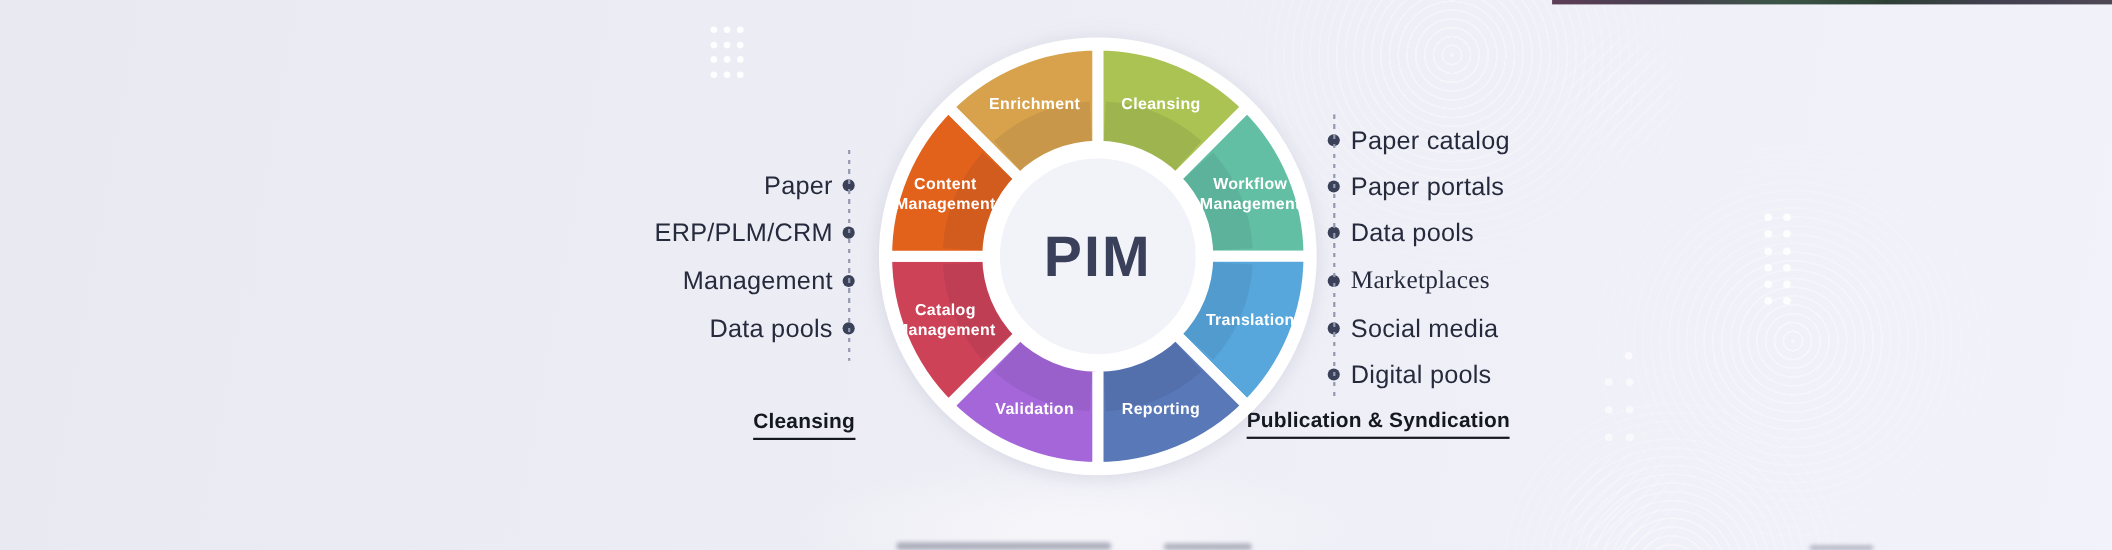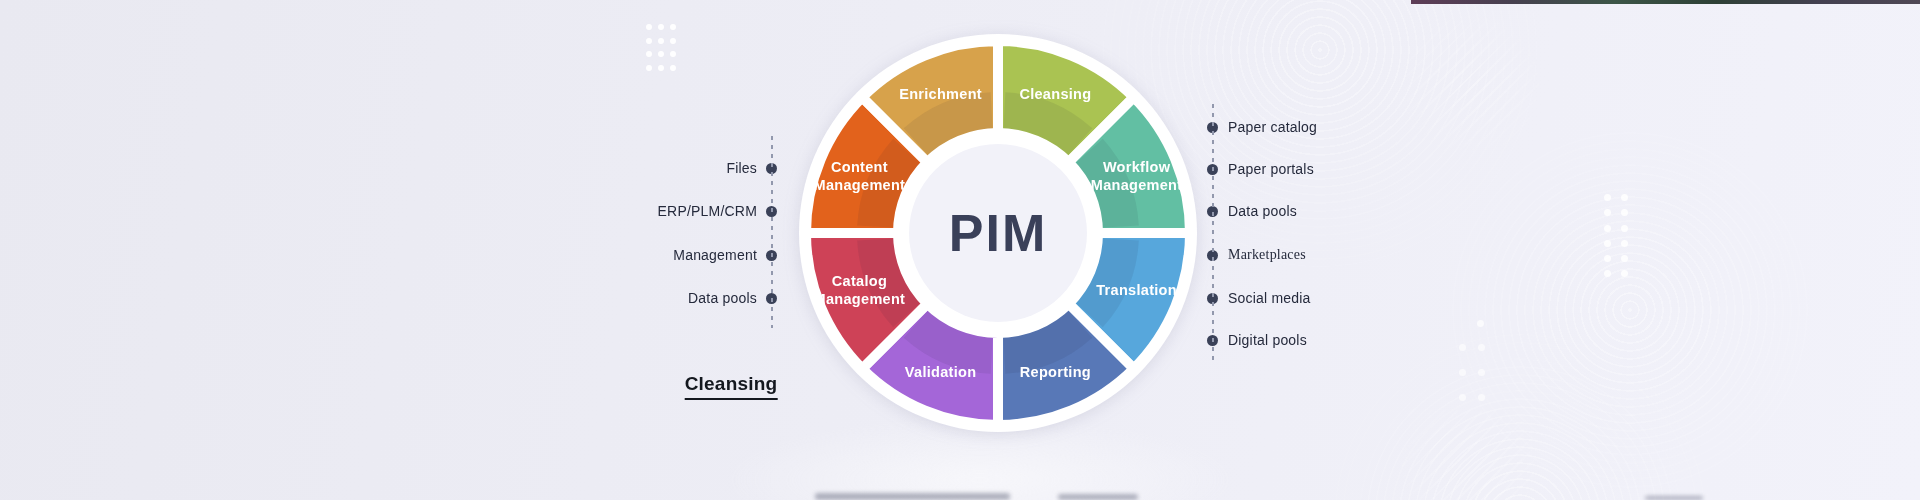--- a/index.html
+++ b/index.html
@@ -23,21 +23,21 @@
     mask-image:radial-gradient(circle,rgba(0,0,0,.8),transparent 72%);
     opacity:.5;
   }
   .deco-dot{position:absolute;border-radius:50%;pointer-events:none;}
   
   #top-strip{position:absolute;left:1411px;top:0;width:509px;height:4px;}
   
   .wheel-svg{position:absolute;left:0;top:0;filter:drop-shadow(0 2px 8px rgba(110,110,150,.18));}
   
   .item-label{
-    position:absolute;color:#252a3c;font-size:14px;line-height:22px;
+    position:absolute;color:#252a3c;font-size:23px;line-height:22px;
     letter-spacing:.2px;white-space:nowrap;text-align:center;
   }
   .list-dot{position:absolute;width:11px;height:11px;border-radius:50%;background:#3a4158;}
   .dash-line{
     position:absolute;width:2px;
     background-image:repeating-linear-gradient(to bottom,#9298ad 0 4px,rgba(0,0,0,0) 4px 9px);
   }
   .section-title{
     position:absolute;transform:translateX(-50%);
     color:#14181f;font-size:19px;font-weight:bold;letter-spacing:.2px;
@@ -93,21 +93,21 @@
       <div class="deco-dot" style="left: 1458.5px; top: 343.5px; width: 7px; height: 7px; background: rgba(255, 255, 255, 0.6);"></div>
       <div class="deco-dot" style="left: 1458.5px; top: 368.5px; width: 7px; height: 7px; background: rgba(255, 255, 255, 0.6);"></div>
       <div class="deco-dot" style="left: 1458.5px; top: 393.5px; width: 7px; height: 7px; background: rgba(255, 255, 255, 0.6);"></div>
       <div class="deco-dot" style="left: 1477.5px; top: 343.5px; width: 7px; height: 7px; background: rgba(255, 255, 255, 0.6);"></div>
       <div class="deco-dot" style="left: 1477.5px; top: 368.5px; width: 7px; height: 7px; background: rgba(255, 255, 255, 0.6);"></div>
       <div class="deco-dot" style="left: 1477.5px; top: 393.5px; width: 7px; height: 7px; background: rgba(255, 255, 255, 0.6);"></div>
       <div class="deco-dot" style="left: 1477px; top: 320px; width: 7px; height: 7px; background: rgba(255, 255, 255, 0.7);"></div>
     </div>
 
   <div id="left-list">
-      <div class="item-label" style="right: 1163px; top: 157px;">Files</div>
+      <div class="item-label" style="right: 1163px; top: 157px;">Paper</div>
       <div class="list-dot" style="left: 766px; top: 162.5px;"></div>
       <div class="item-label" style="right: 1163px; top: 200px;">ERP/PLM/CRM</div>
       <div class="list-dot" style="left: 766px; top: 205.5px;"></div>
       <div class="item-label" style="right: 1163px; top: 244px;">Management</div>
       <div class="list-dot" style="left: 766px; top: 249.5px;"></div>
       <div class="item-label" style="right: 1163px; top: 287px;">Data pools</div>
       <div class="list-dot" style="left: 766px; top: 292.5px;"></div>
     </div>
   <div class="dash-line" style="left:771px;top:136px;height:192px;"></div>
   <div class="section-title" style="left:731px;top:373px;">Cleansing</div>
@@ -120,20 +120,21 @@
       <div class="item-label" style="left: 1228px; top: 200px;">Data pools</div>
       <div class="list-dot" style="left: 1207px; top: 205.5px;"></div>
       <div class="item-label" style="left: 1228px; top: 244px; font-family: Liberation Serif, serif;">Marketplaces</div>
       <div class="list-dot" style="left: 1207px; top: 249.5px;"></div>
       <div class="item-label" style="left: 1228px; top: 287px;">Social media</div>
       <div class="list-dot" style="left: 1207px; top: 292.5px;"></div>
       <div class="item-label" style="left: 1228px; top: 329px;">Digital pools</div>
       <div class="list-dot" style="left: 1207px; top: 334.5px;"></div>
     </div>
   <div class="dash-line" style="left:1212px;top:104px;height:260px;"></div>
+  <div class="section-title" style="left:1253px;top:372px;">Publication &amp; Syndication</div>
 
   <div class="smudge" style="left:815px;top:493px;width:195px;height:7px;"></div>
   <div class="smudge" style="left:1058px;top:494px;width:80px;height:6px;"></div>
   <div class="smudge" style="left:1645px;top:496px;width:58px;height:4px;"></div>
 
 <svg width="1920" height="500" viewBox="0 0 1920 500" class="wheel-svg">
       <circle cx="998" cy="233" r="199" fill="#ffffff"></circle>
       <path d="M998.00 41.00 A192 192 0 0 1 1133.76 97.24 L1068.71 162.29 A100 100 0 0 0 998.00 133.00 Z" fill="#aac352" stroke="#ffffff" stroke-width="10"></path>
       <path d="M1133.76 97.24 A192 192 0 0 1 1190.00 233.00 L1098.00 233.00 A100 100 0 0 0 1068.71 162.29 Z" fill="#62bfa3" stroke="#ffffff" stroke-width="10"></path>
       <path d="M1190.00 233.00 A192 192 0 0 1 1133.76 368.76 L1068.71 303.71 A100 100 0 0 0 1098.00 233.00 Z" fill="#57a7dc" stroke="#ffffff" stroke-width="10"></path>

